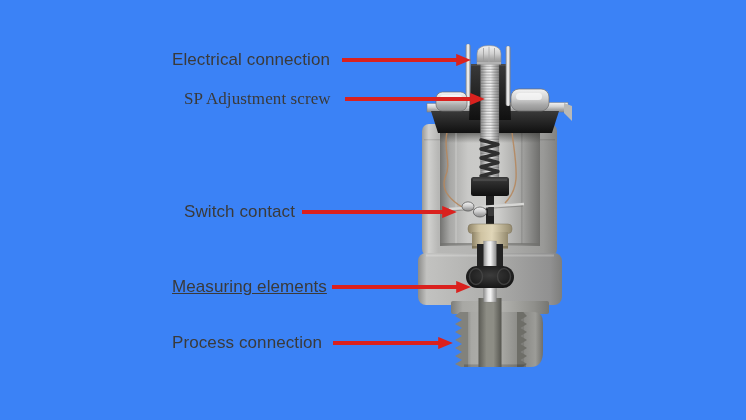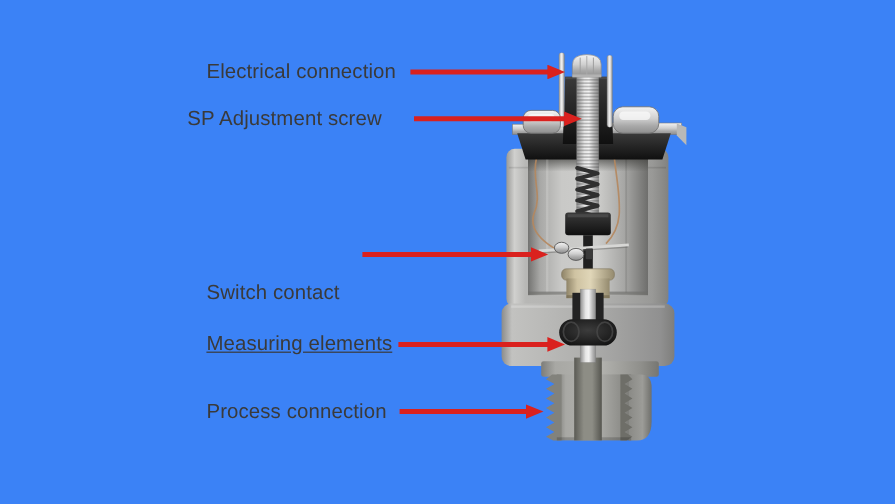--- a/index.html
+++ b/index.html
@@ -5,22 +5,22 @@
   html,body{margin:0;padding:0;background:#ffffff;}
   .stage{
     position:relative;width:746px;height:420px;background:#3b82f6;overflow:hidden;
     font-family:"Liberation Sans","DejaVu Sans",sans-serif;
   }
   .label{
     position:absolute;font-size:17px;line-height:20px;color:#3a3a3a;
     white-space:nowrap;letter-spacing:0.1px;
   }
   .lbl-1{left:172px;top:50px;}
-  .lbl-2{left:156px;top:89px;}
-  .lbl-3{left:172px;top:202px;margin-top:32px;}
+  .lbl-2{left:184px;top:89px;font-family:Liberation Serif, serif;}
+  .lbl-3{left:184px;top:202px;}
   .lbl-4{left:172px;top:277px;text-decoration:underline;}
   .lbl-5{left:172px;top:333px;}
   svg.overlay{position:absolute;left:0;top:0;}
 </style>
 </head>
 <body>
 
 <div class="stage">
 
   <div class="label lbl-1">Electrical connection</div>

